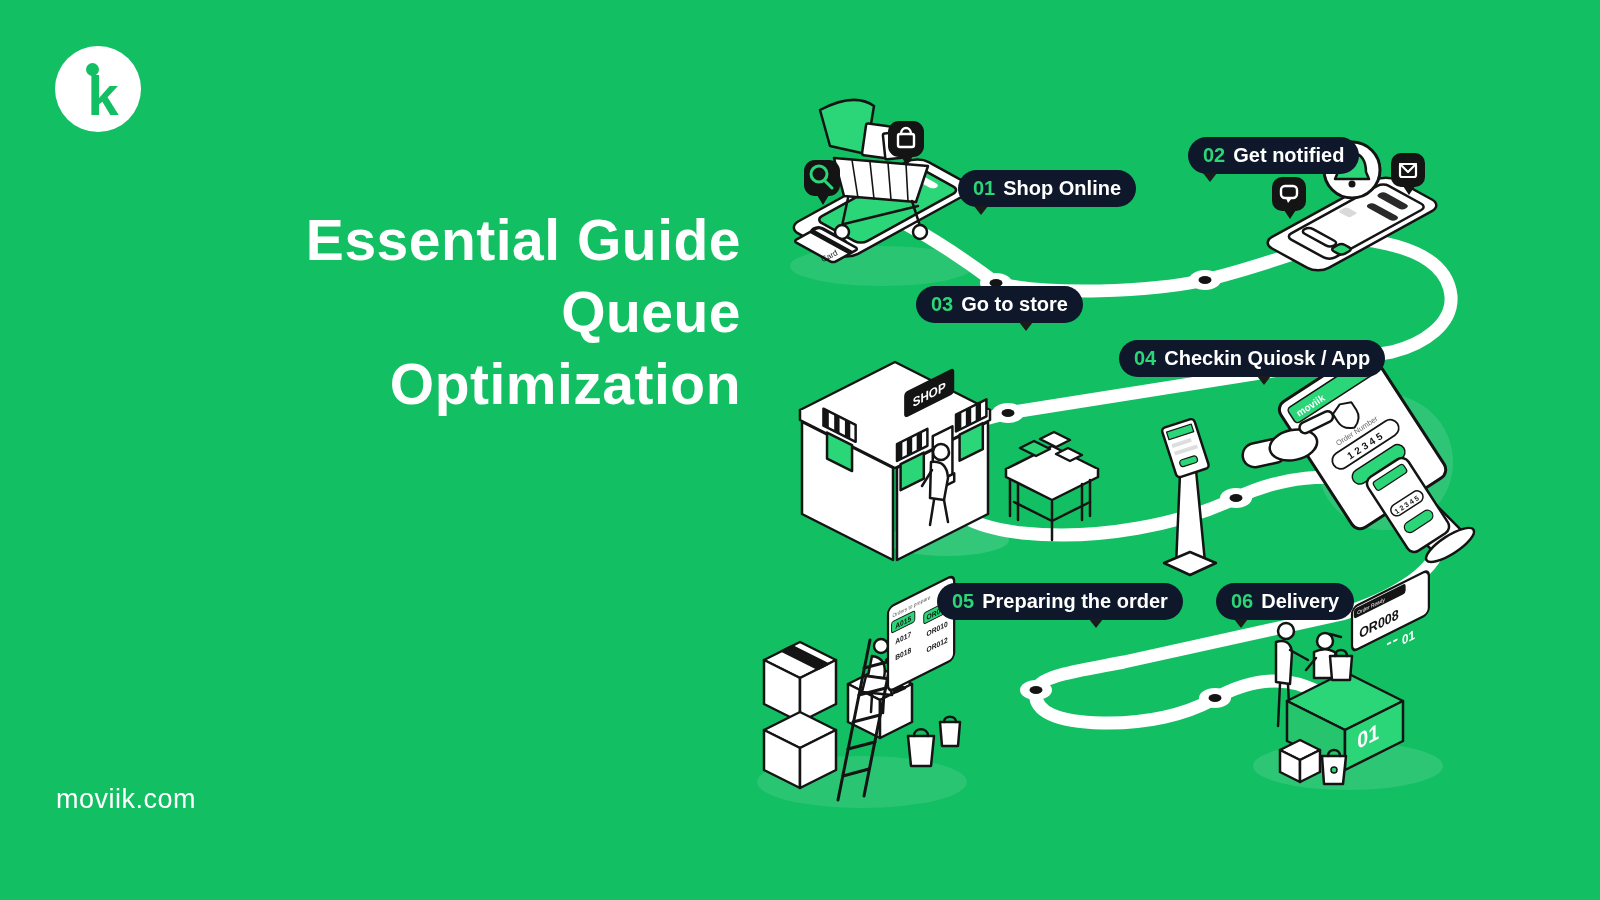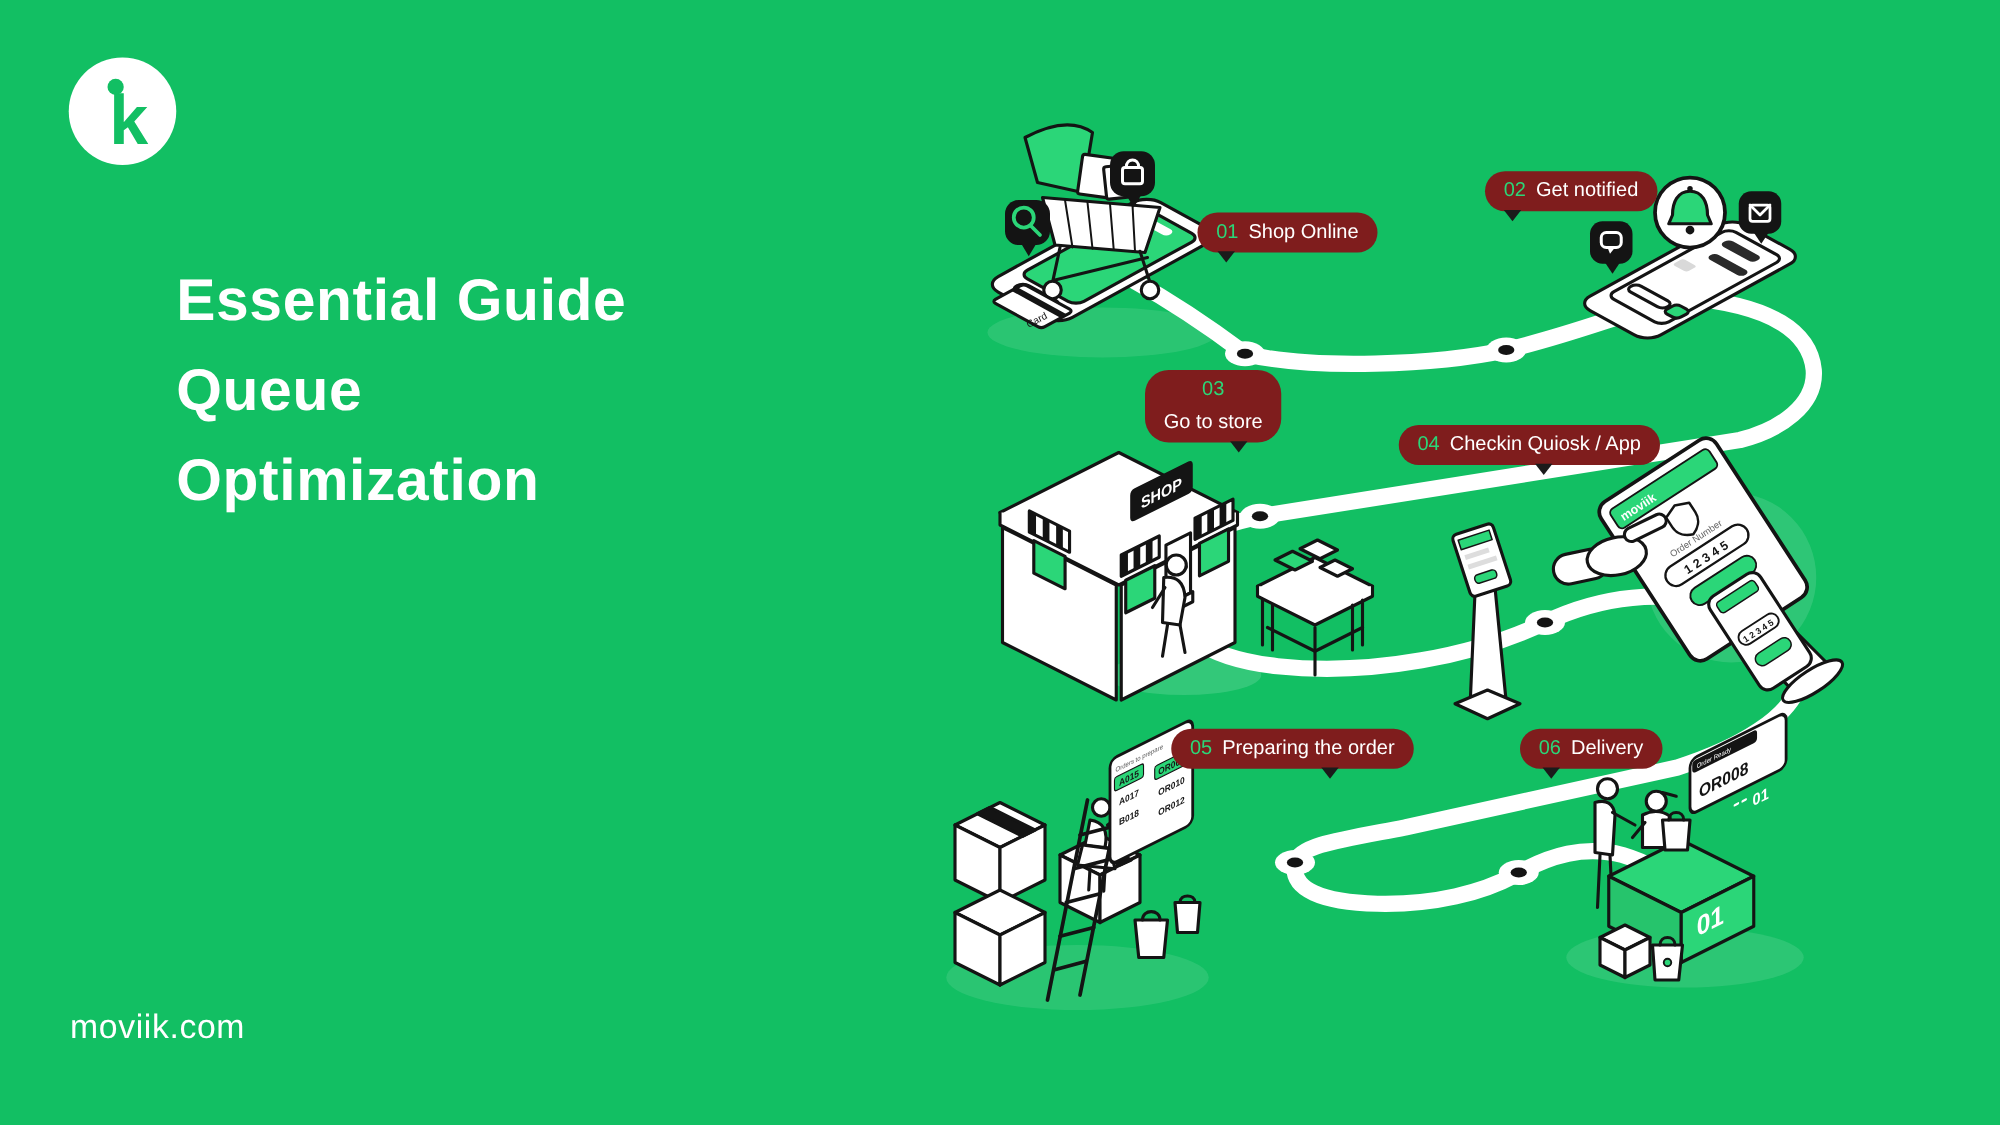--- a/index.html
+++ b/index.html
@@ -17,43 +17,44 @@
   .logo .k{
     color:#12BF63;font-weight:800;font-size:56px;line-height:1;
     margin-top:14px;margin-left:10px;
   }
   .logo .dot{
     position:absolute;width:13px;height:13px;border-radius:50%;
     background:#12BF63;left:31px;top:17px;
   }
   .title{
     position:absolute;left:141px;top:204px;width:600px;
-    color:#ffffff;font-weight:800;font-size:47px;line-height:72px;
+    color:#ffffff;font-weight:800;font-size:57px;line-height:72px;
     letter-spacing:0.5px;
+    text-align:right;
   }
   .site{
-    position:absolute;left:56px;top:806px;color:#ffffff;
+    position:absolute;left:56px;top:784px;color:#ffffff;
     font-size:27px;letter-spacing:0.5px;
   }
   .stage{position:absolute;inset:0;}
   .pill{
     position:absolute;display:inline-flex;align-items:center;gap:8px;
-    background:#7f1d1d;color:#ffffff;border-radius:19px;
-    padding:7px 15px;font-size:16px;font-weight:400;white-space:nowrap;
+    background:#0f172a;color:#ffffff;border-radius:19px;
+    padding:7px 15px;font-size:20px;font-weight:700;white-space:nowrap;
     z-index:5;
   }
   .pill .num{color:#2BD678;}
   .pill .tail{
     position:absolute;bottom:-8px;width:0;height:0;
     border-left:7px solid transparent;border-right:7px solid transparent;
     border-top:9px solid #1B1B1B;
   }
   .pill-1{left:958px;top:170px;}  .pill-1 .tail{left:16px;}
   .pill-2{left:1188px;top:137px;} .pill-2 .tail{left:15px;}
-  .pill-3{left:916px;top:296px;flex-direction:column;}  .pill-3 .tail{left:62%;}
+  .pill-3{left:916px;top:286px;}  .pill-3 .tail{left:62%;}
   .pill-4{left:1119px;top:340px;} .pill-4 .tail{left:52%;}
   .pill-5{left:937px;top:583px;}  .pill-5 .tail{left:62%;}
   .pill-6{left:1216px;top:583px;} .pill-6 .tail{left:18px;}
   svg{font-family:"Liberation Sans", sans-serif;}
 </style>
 </head>
 <body>
 
 <div class="logo">
   <span class="dot"></span>

